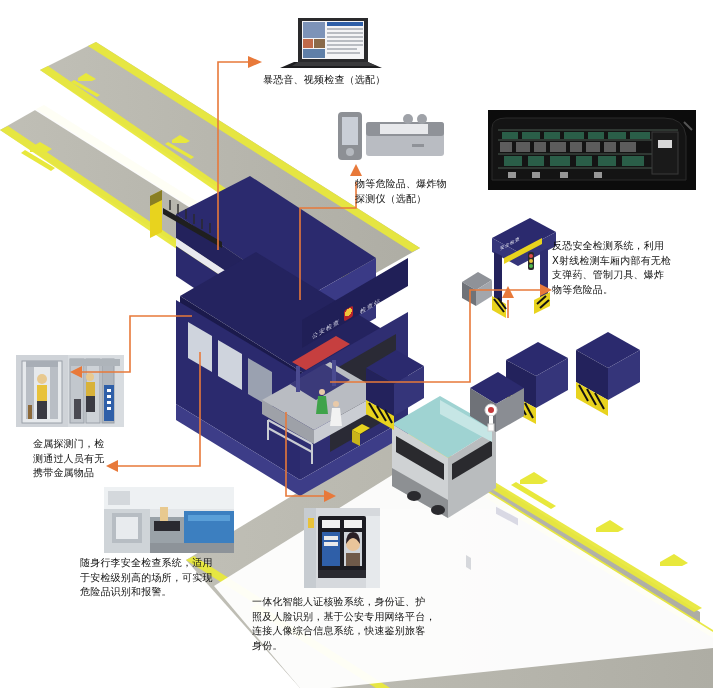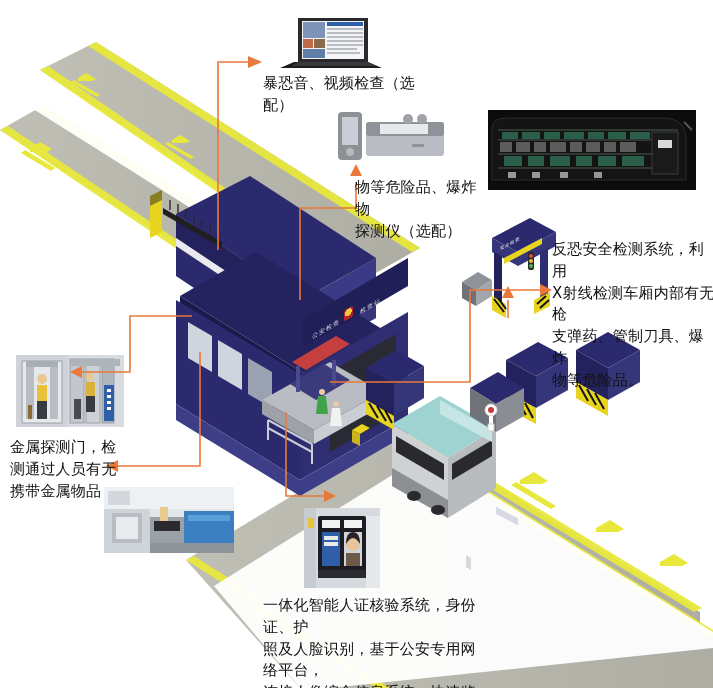--- a/index.html
+++ b/index.html
@@ -2,21 +2,21 @@
 <html><head>
 <meta charset="utf-8">
 <style>
   html,body{margin:0;padding:0;background:#ffffff;}
   body{width:713px;height:688px;overflow:hidden;
        font-family:"Liberation Sans","DejaVu Sans",sans-serif;}
   #stage{position:relative;width:713px;height:688px;background:#fff;}
   .abs{position:absolute;}
 
   
-  .cap{position:absolute;color:#111;font-size:15px;line-height:1.45;
+  .cap{position:absolute;color:#111;font-size:10px;line-height:1.45;
        letter-spacing:.2px;white-space:pre-line;font-family:"DejaVu Sans",sans-serif;}
 
   
   .photo{position:absolute;overflow:hidden;background:#d8d8d8;}
 
   
   .lbl{font-family:"DejaVu Sans",sans-serif;}
 </style>
 </head>
 <body>
@@ -445,23 +445,26 @@
   <div class="cap" style="left:263px;top:73px;width:170px;">暴恐音、视频检查（选配）</div>
 
   <div class="cap" style="left:355px;top:177px;width:130px;">物等危险品、爆炸物
 探测仪（选配）</div>
 
   <div class="cap" style="left:552px;top:239px;width:165px;">反恐安全检测系统，利用
 X射线检测车厢内部有无枪
 支弹药、管制刀具、爆炸
 物等危险品。</div>
 
-  <div class="cap" style="left:10px;top:437px;width:118px;">金属探测门，检
+  <div class="cap" style="left:33px;top:437px;width:118px;">金属探测门，检
 测通过人员有无
 携带金属物品</div>
 
-
-  <div class="cap" style="left:263px;top:595px;width:215px;">一体化智能人证核验系统，身份证、护
+  <div class="cap" style="left:80px;top:556px;width:180px;">随身行李安全检查系统，适用
+于安检级别高的场所，可实现
+危险品识别和报警。</div>
+
+  <div class="cap" style="left:252px;top:595px;width:215px;">一体化智能人证核验系统，身份证、护
 照及人脸识别，基于公安专用网络平台，
 连接人像综合信息系统，快速鉴别旅客
 身份。</div>
 
 </div>
 
 </body></html>

